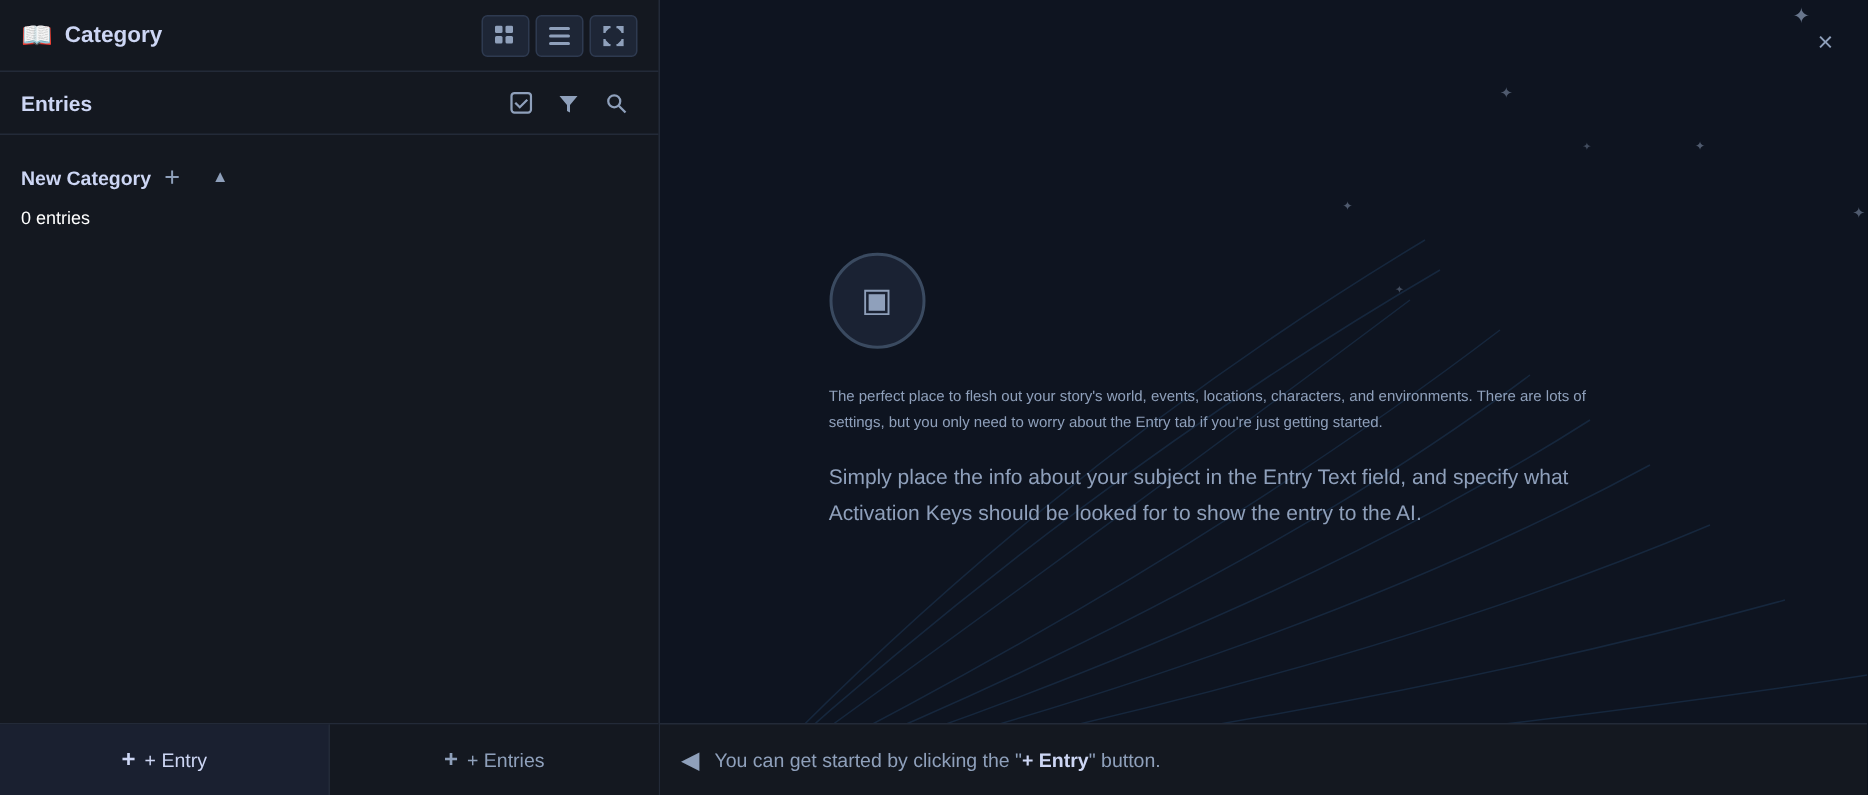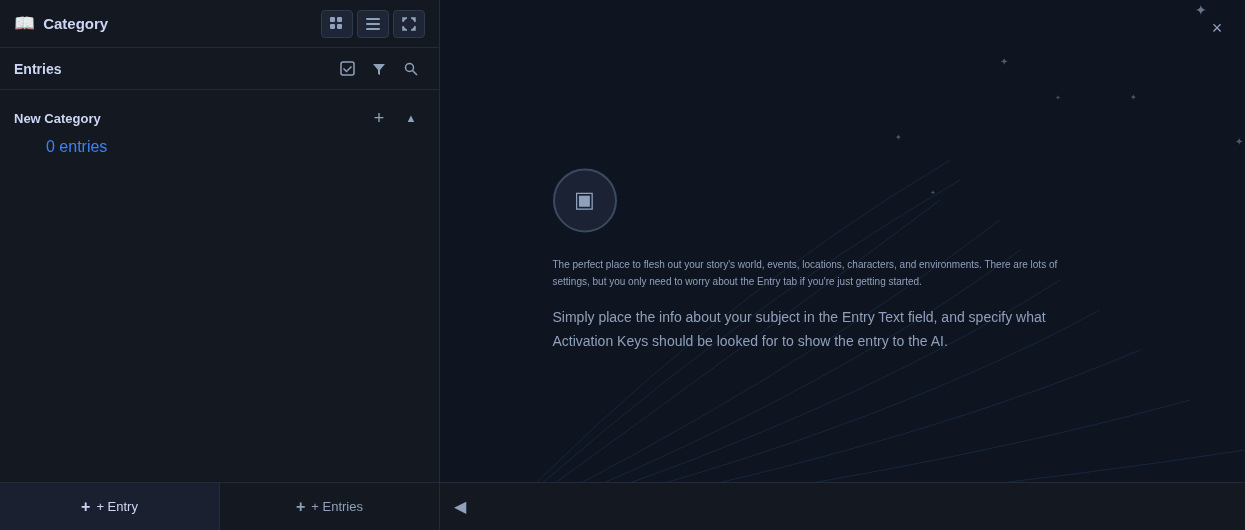--- a/index.html
+++ b/index.html
@@ -105,44 +105,43 @@
     }
 
     #category-section {
       flex: 1;
       padding: 10px 0;
     }
 
     #category-header {
       display: flex;
       align-items: center;
-      justify-content: space-between;
+      justify-content: flex-start;
       padding: 4px 14px;
       height: 36px;
     }
 
     #category-name {
       color: #cdd6f4;
       font-size: 13px;
       font-family: sans-serif;
       font-weight: 600;
     }
 
     .category-actions {
       display: flex;
       gap: 4px;
     }
 
     #entries-count {
-      color: #3b82f6;
-      font-size: 16px;
+      color: #ffffff;
+      font-size: 12px;
       font-family: sans-serif;
       padding: 0 14px;
       margin-top: 2px;
-      margin-left: 32px;
     }
 
     
     #bottom-bar {
       display: flex;
       align-items: center;
       height: 48px;
       border-top: 1px solid #232a38;
       background: #141820;
     }
@@ -425,15 +424,18 @@
         <span style="font-size:22px; color:#8fa0bb;">▣</span>
       </div>
     </div>
 
     <p id="welcome-description">The perfect place to flesh out your story's world, events, locations, characters, and environments. There are lots of settings, but you only need to worry about the Entry tab if you're just getting started.</p>
     <p id="welcome-description2">Simply place the info about your subject in the Entry Text field, and specify what Activation Keys should be looked for to show the entry to the AI.</p>
   </div>
 
   <div id="hint-bar">
     <span id="hint-arrow">◀</span>
+    <span id="hint-text">
+      <span>You can get started by clicking the "</span><strong>+ Entry</strong><span>" button.</span>
+    </span>
   </div>
 
 </div>
 
 </body></html>

